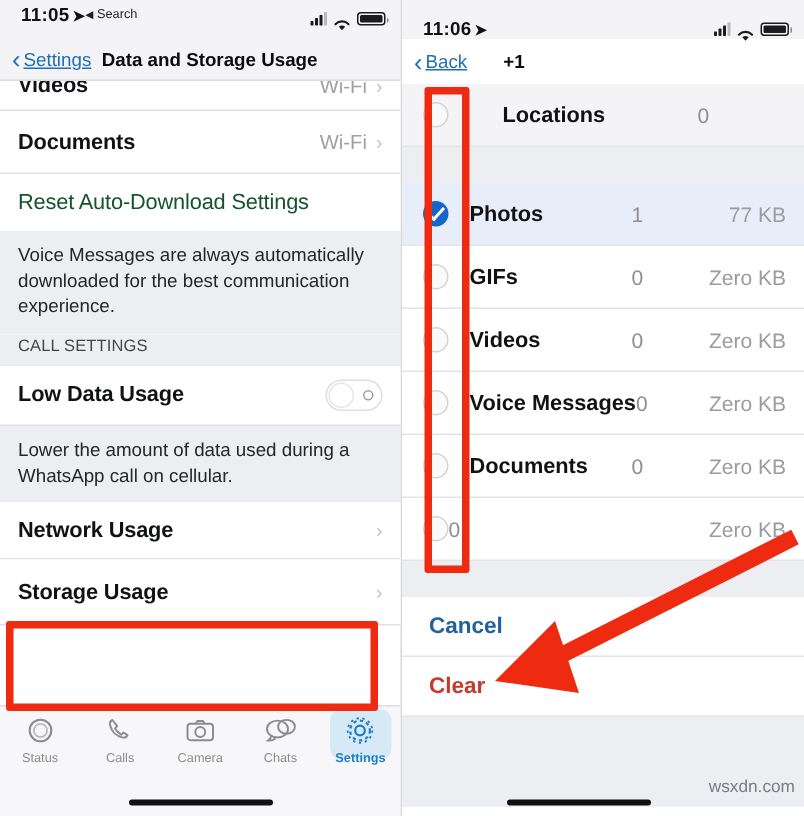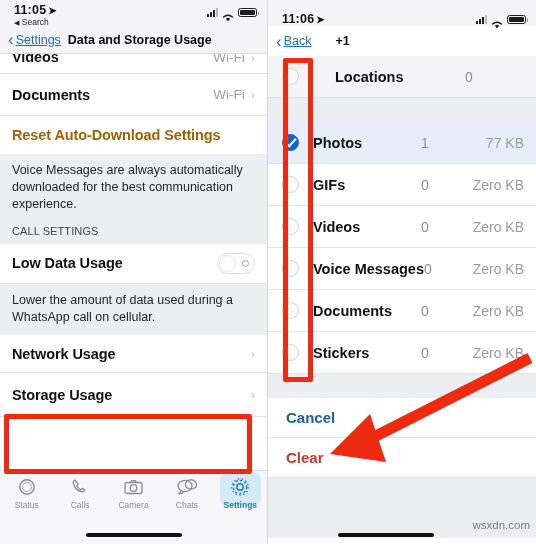--- a/index.html
+++ b/index.html
@@ -12,21 +12,21 @@
   .screens { position: relative; width: 536px; height: 544px; display: flex; }
   .panel { position: relative; width: 268px; height: 544px; background: #ffffff; overflow: hidden; }
   .panel.left { border-right: 1px solid #d8d8d8; }
 
   
   .statusbar {
     height: 26px; padding: 4px 10px 0 14px;
     display: flex; align-items: flex-start; justify-content: space-between;
     background: #f4f4f6;
   }
-  .sb-left { display: flex; flex-direction: column; line-height: 1.05; }
+  .sb-left { display: flex; line-height: 1.05; }
   .sb-time { font-size: 12.5px; font-weight: bold; color: #111; letter-spacing: .2px; }
   .sb-time .loc-arrow { font-size: 10px; margin-left: 2px; }
   .sb-back { font-size: 8.5px; color: #222; margin-top: 1px; }
   .sb-back .tri { font-size: 7px; }
   .sb-right { display: flex; align-items: center; gap: 4px; padding-top: 4px; }
   .bars { display: flex; align-items: flex-end; gap: 1px; height: 9px; }
   .bars i { display: block; width: 2px; background: #1c1c1e; border-radius: .5px; }
   .bars i:nth-child(1) { height: 3px; }
   .bars i:nth-child(2) { height: 5px; }
   .bars i:nth-child(3) { height: 7px; }
@@ -50,21 +50,21 @@
   
   .group { background: #ffffff; }
   .spacer { background: #eceef2; }
   .row {
     display: flex; align-items: center;
     padding: 0 12px; background: #ffffff;
     border-bottom: 1px solid #e2e2e6;
     position: relative;
   }
   .row .label { font-size: 14.5px; font-weight: bold; color: #111214; flex: 1; letter-spacing: -.1px; }
-  .row .label.muted { color: #a16207; font-weight: bold; }
+  .row .label.muted { color: #14532d; font-weight: normal; }
   .row .value { font-size: 13.5px; color: #a0a0a6; margin-right: 6px; }
   .row .chev { font-size: 13px; color: #c2c2c8; line-height: 1; }
 
   
   .row.clipped { height: 20px; align-items: flex-start; overflow: hidden; }
   .row.clipped .label { margin-top: -5px; }
   .row.clipped .value { margin-top: -4px; }
   .row.clipped .chev { margin-top: -3px; }
 
   .row.tall { height: 40px; }
@@ -372,21 +372,20 @@
 
       <div class="crow">
         <div class="cbox"></div>
         <span class="cname">Documents</span>
         <span class="ccount">0</span>
         <span class="csize">Zero KB</span>
       </div>
 
       <div class="crow">
         <div class="cbox"></div>
-        <span class="cname">Stickers</span>
         <span class="ccount">0</span>
         <span class="csize">Zero KB</span>
       </div>
     </div>
 
     <div class="spacer" style="height:24px;"></div>
 
     <div class="action-row cancel">Cancel</div>
     <div class="action-row clear">Clear</div>
 

